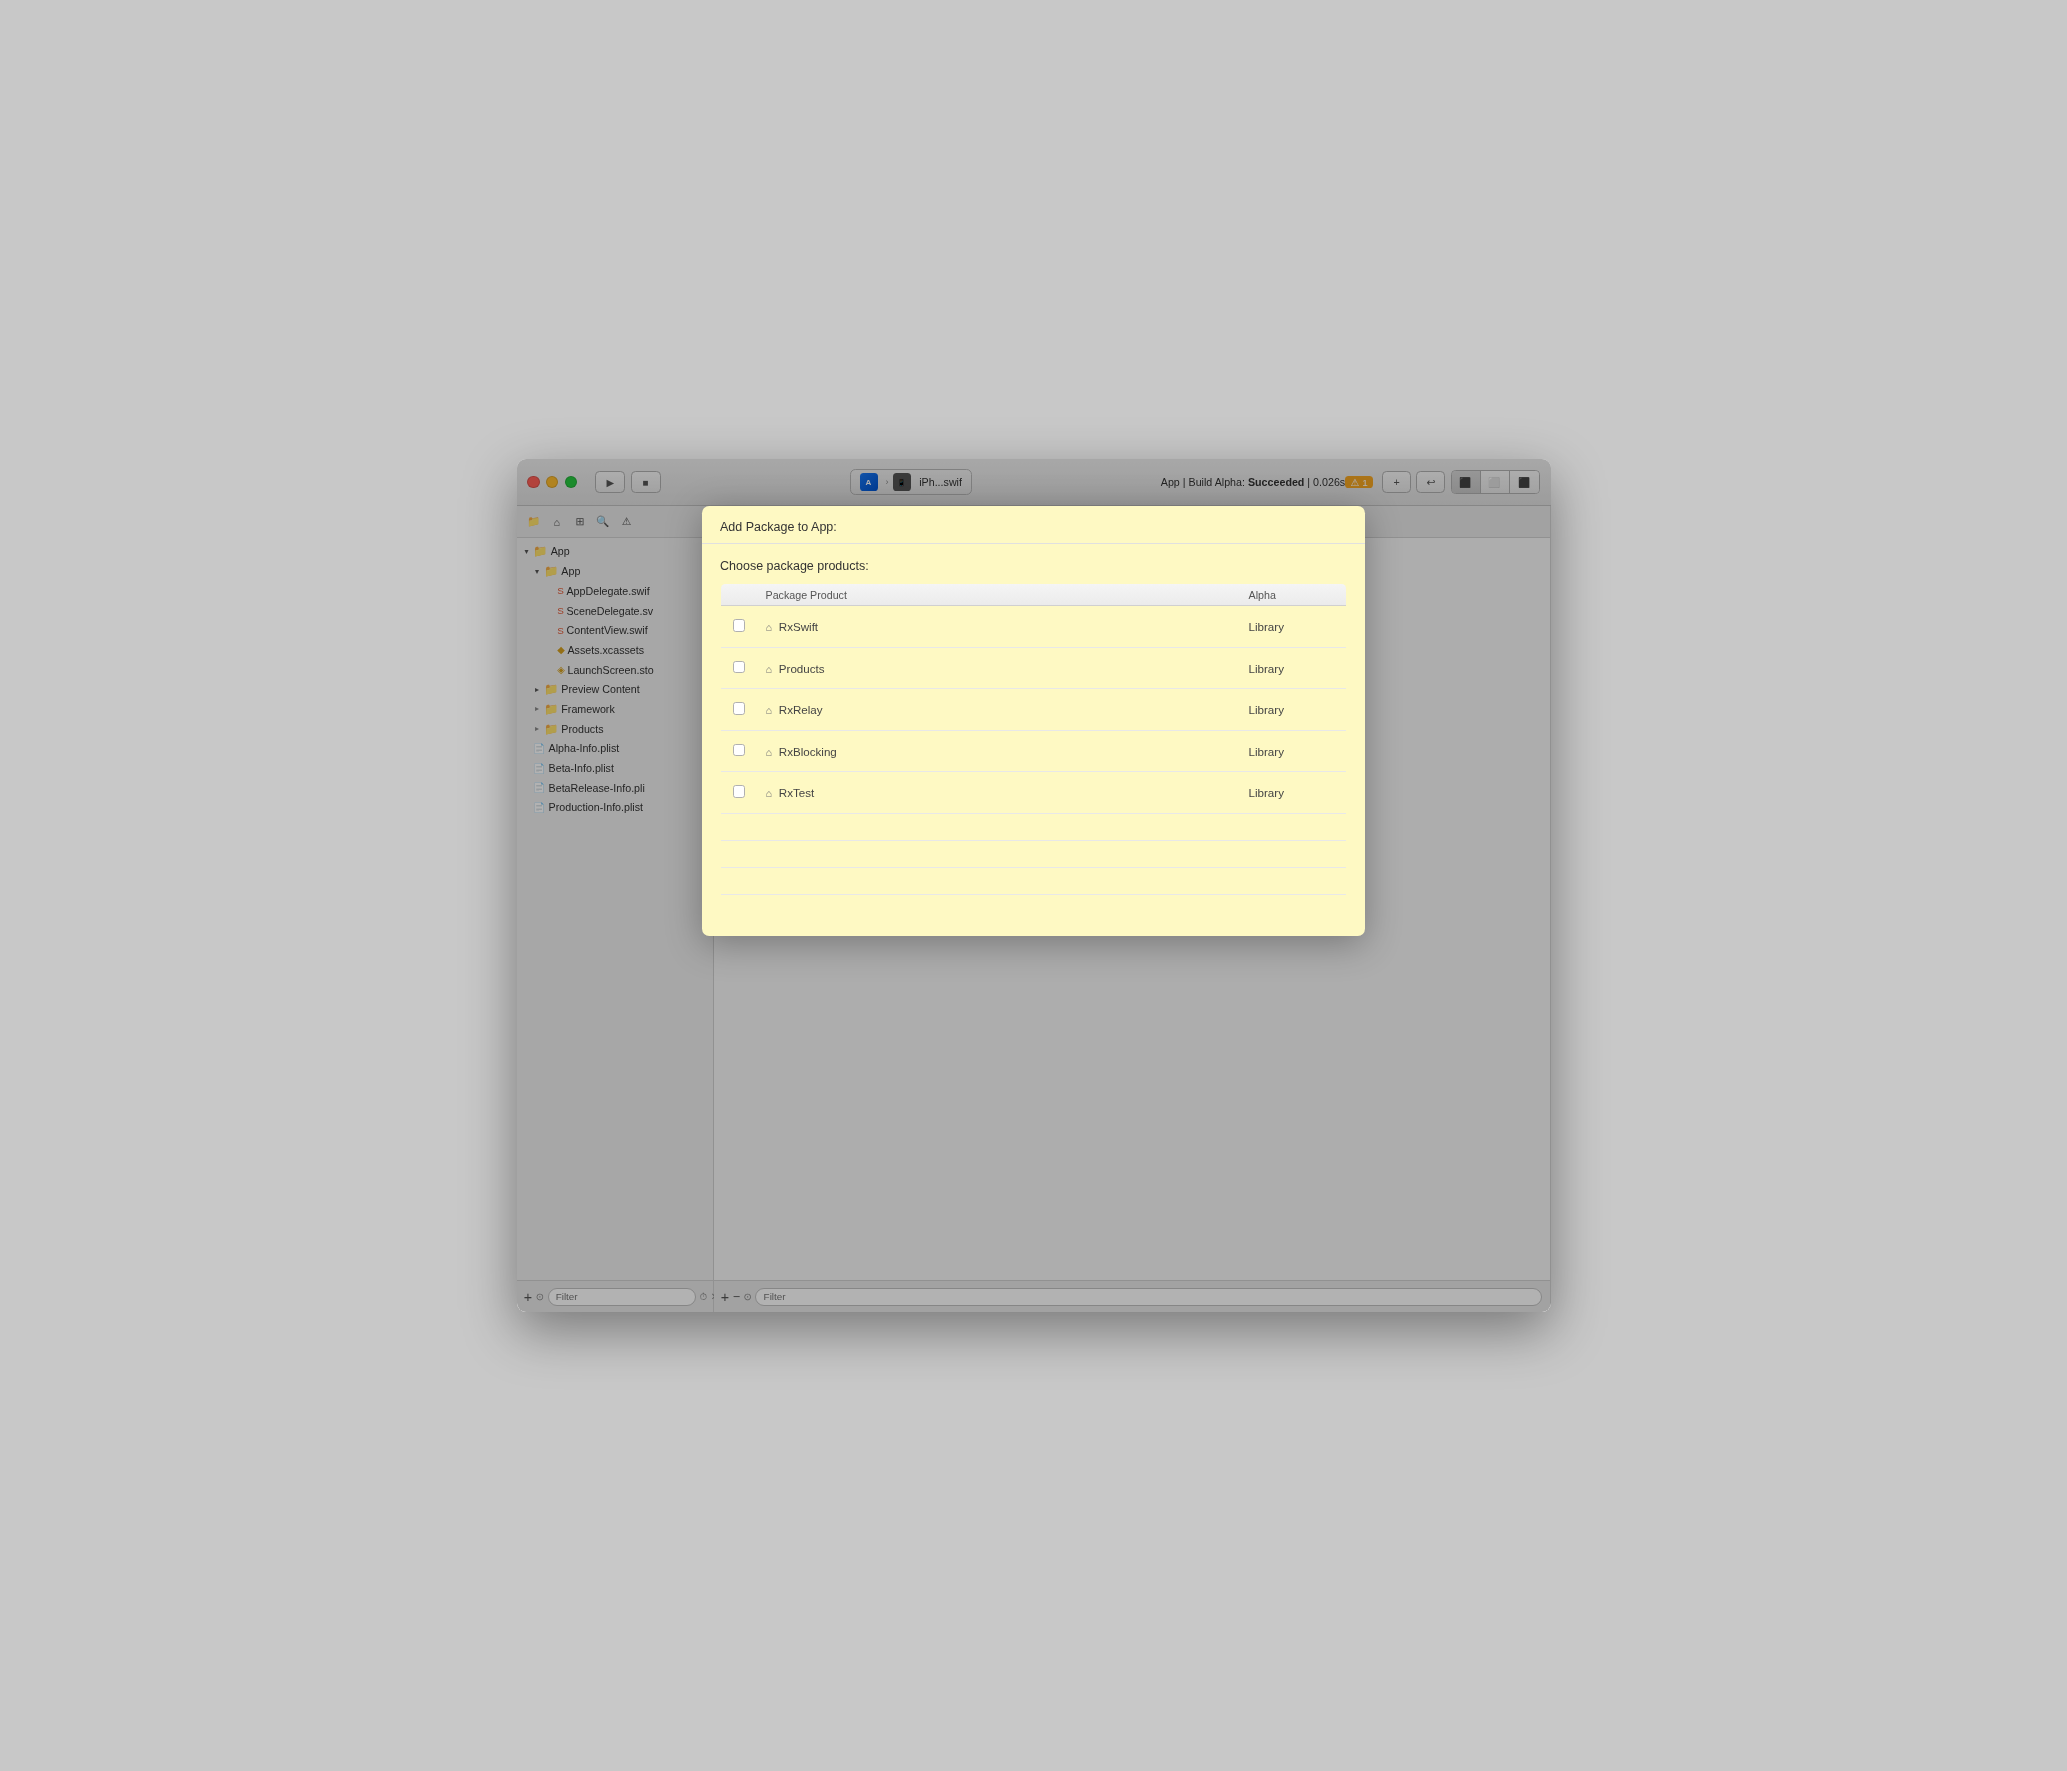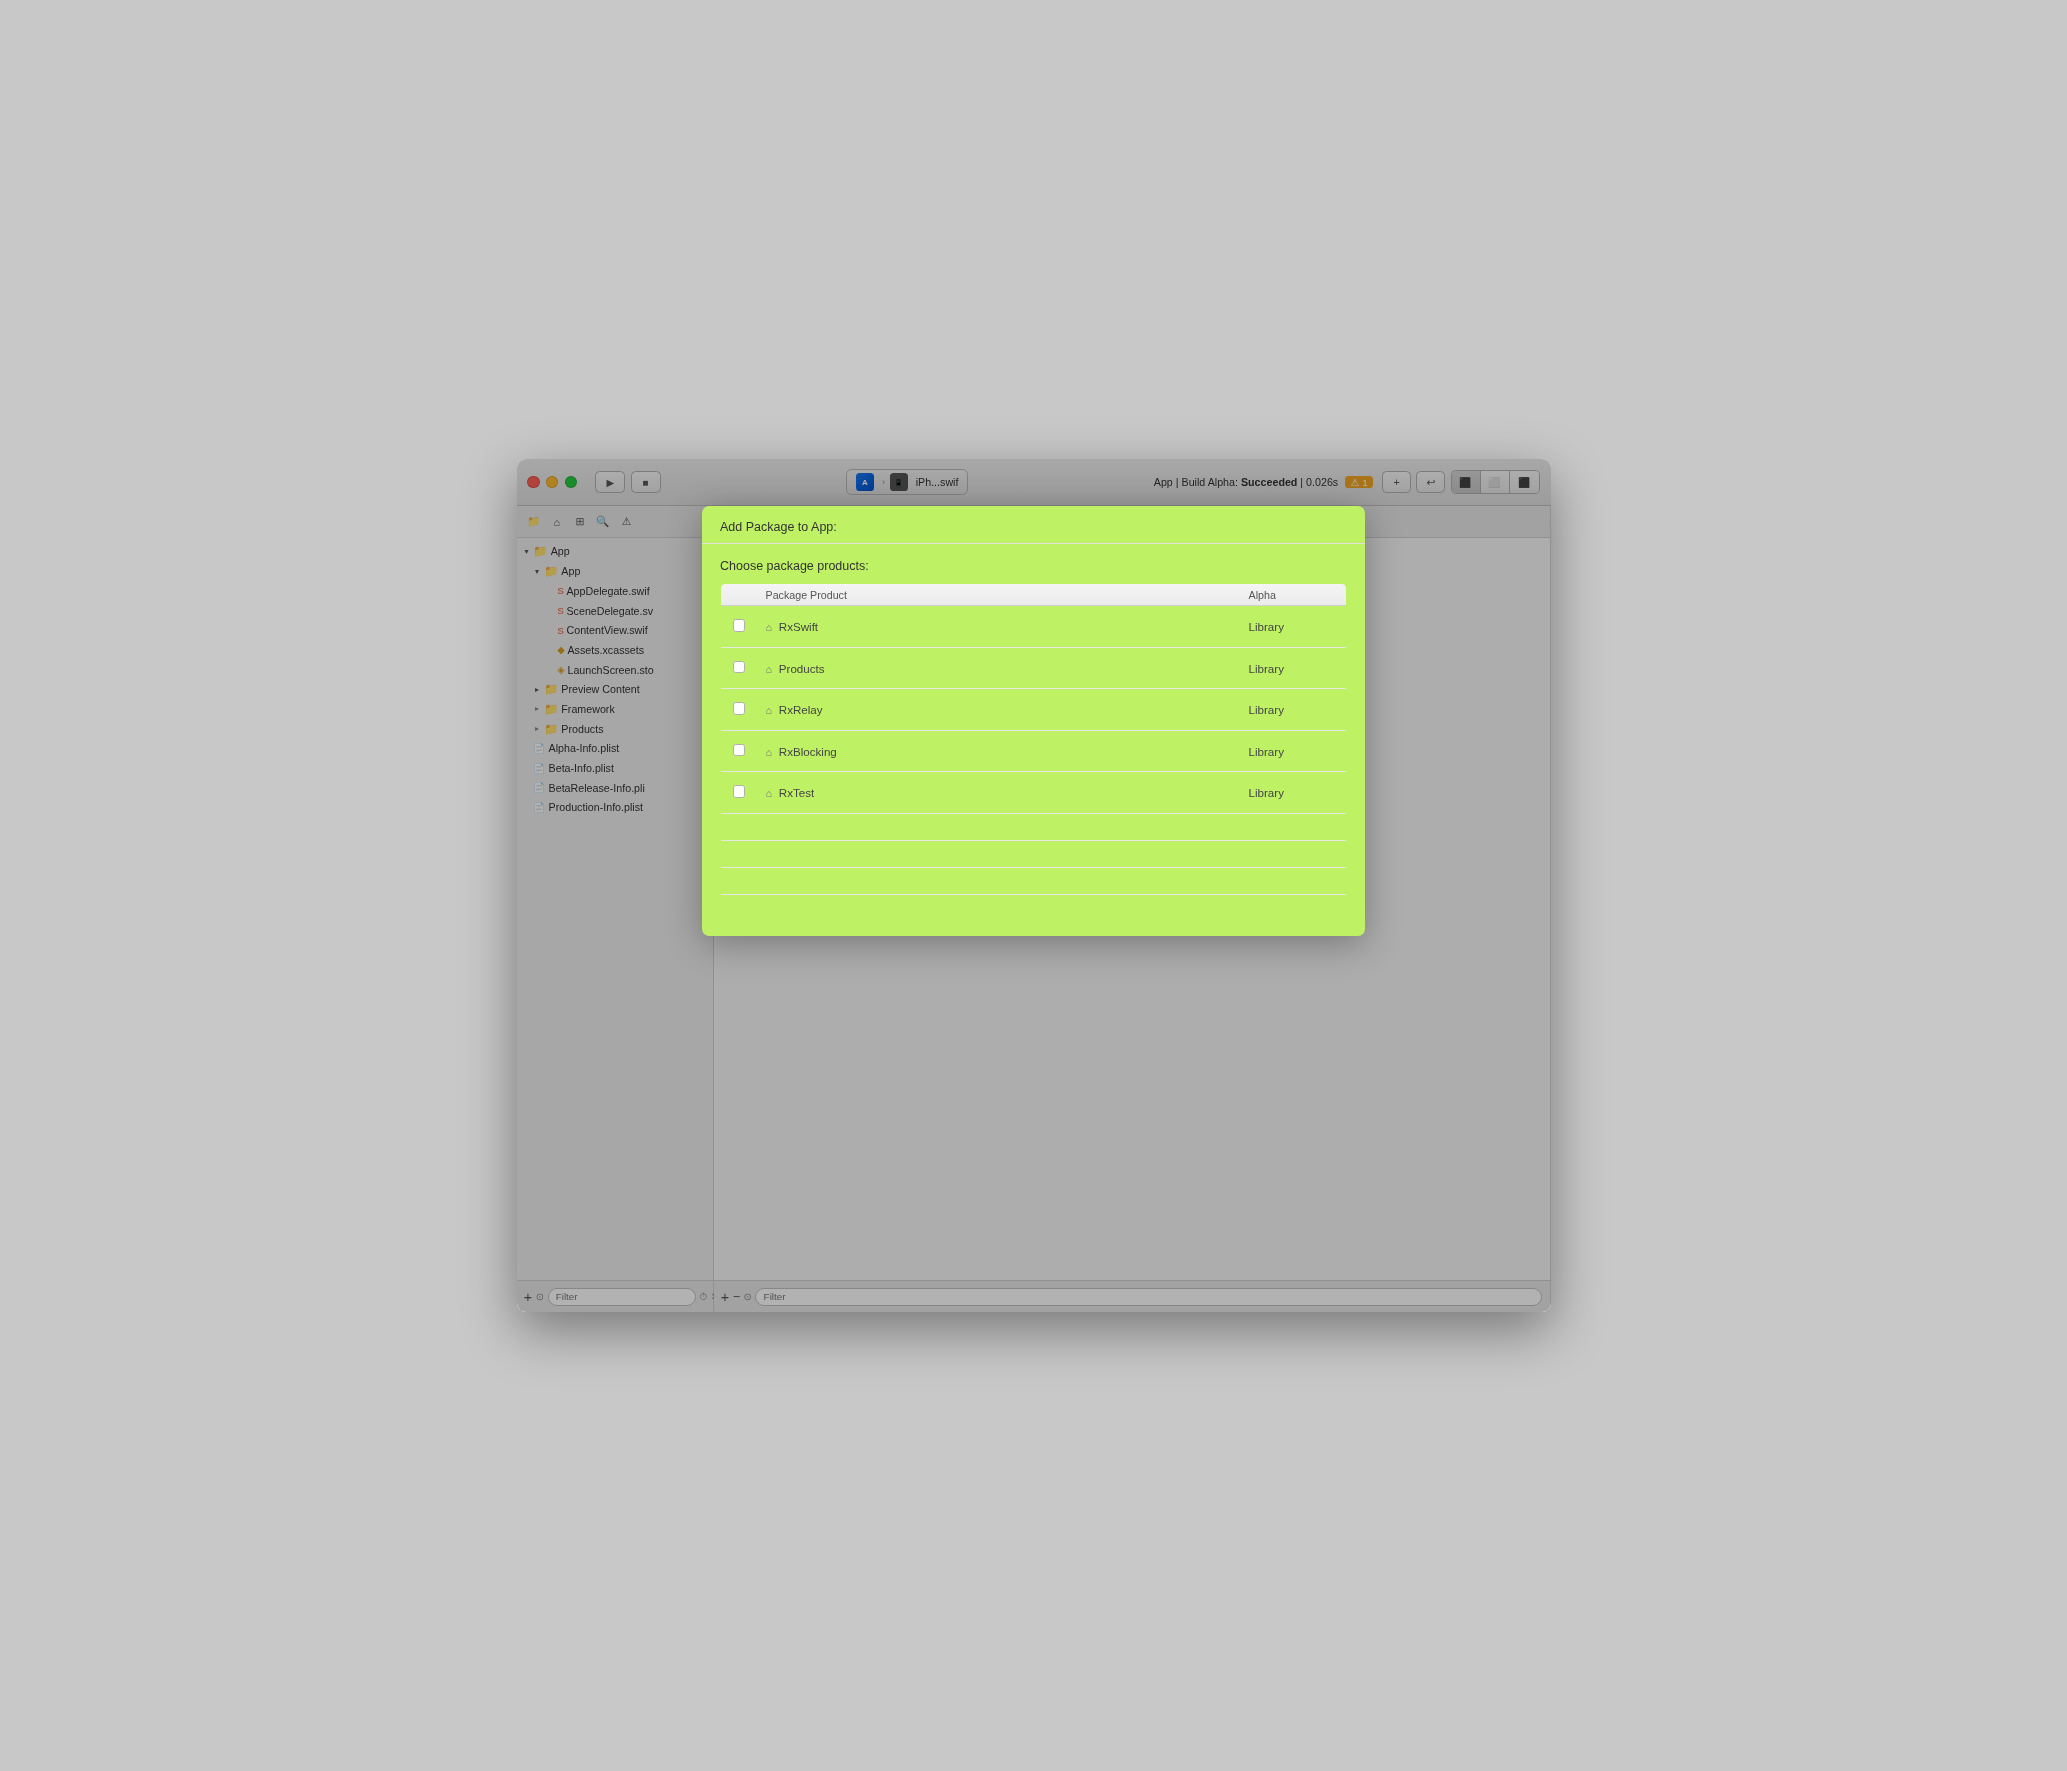--- a/index.html
+++ b/index.html
@@ -90,21 +90,21 @@
       display: flex;
       align-items: center;
       gap: 4.5px;
     }
 
     .build-status {
       font-size: 10.7px;
       color: #333;
       display: flex;
       align-items: center;
-      gap: 7px;
+      gap: 0;
     }
 
     .build-status strong { font-weight: 600; }
 
     .warning-badge {
       background: #f5a623;
       color: white;
       border-radius: 3.6px;
       padding: 0.9px 5.4px;
       font-size: 9.9px;
@@ -337,21 +337,21 @@
       background: rgba(0,0,0,0.3);
       display: flex;
       align-items: flex-start;
       justify-content: center;
       padding-top: 47px;
       z-index: 100;
     }
 
     .modal {
       width: 663px;
-      background: #bef264;
+      background: #fef9c3;
       border-radius: 7.2px;
       box-shadow: 0 7.2px 36px rgba(0,0,0,0.3);
       overflow: hidden;
     }
 
     .modal-header {
       padding: 14.3px 18px 9px;
       font-size: 12.5px;
       font-weight: 500;
       color: #333;

